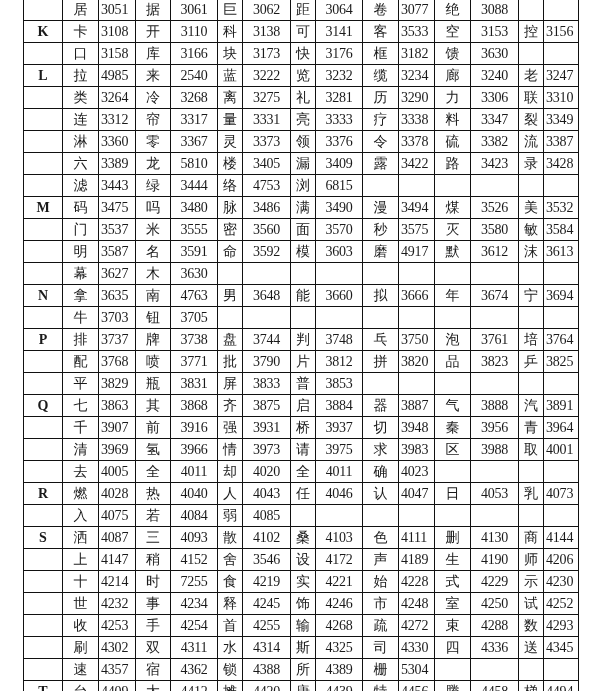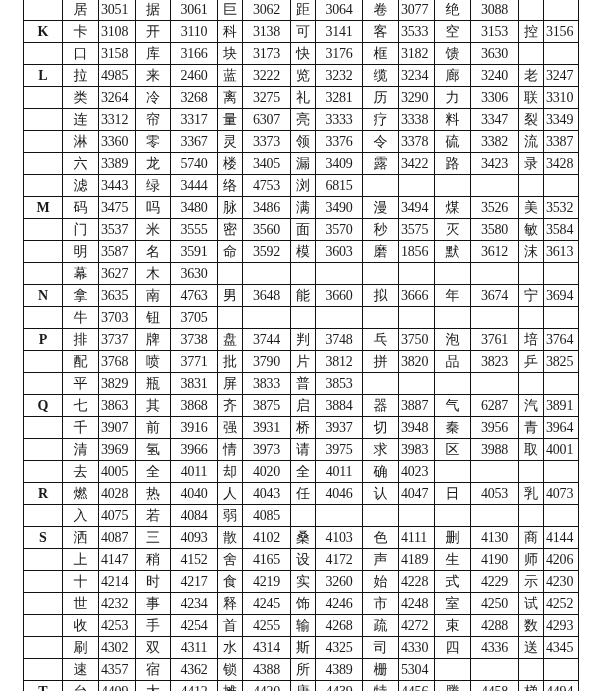--- a/index.html
+++ b/index.html
@@ -126,21 +126,21 @@
           <td class="ch">馈</td>
           <td class="num c">3630</td>
           <td class="ch"></td>
           <td class="num l"></td>
         </tr>
         <tr>
           <td class="letter">L</td>
           <td class="ch">拉</td>
           <td class="num l">4985</td>
           <td class="ch">来</td>
-          <td class="num c">2460</td>
+          <td class="num c">2540</td>
           <td class="ch">蓝</td>
           <td class="num c">3222</td>
           <td class="ch">览</td>
           <td class="num c">3232</td>
           <td class="ch">缆</td>
           <td class="num l">3234</td>
           <td class="ch">廊</td>
           <td class="num c">3240</td>
           <td class="ch">老</td>
           <td class="num l">3247</td>
@@ -162,21 +162,21 @@
           <td class="ch">联</td>
           <td class="num l">3310</td>
         </tr>
         <tr>
           <td class="letter"></td>
           <td class="ch">连</td>
           <td class="num l">3312</td>
           <td class="ch">帘</td>
           <td class="num c">3317</td>
           <td class="ch">量</td>
-          <td class="num c">6307</td>
+          <td class="num c">3331</td>
           <td class="ch">亮</td>
           <td class="num c">3333</td>
           <td class="ch">疗</td>
           <td class="num l">3338</td>
           <td class="ch">料</td>
           <td class="num c">3347</td>
           <td class="ch">裂</td>
           <td class="num l">3349</td>
         </tr>
         <tr>
@@ -194,21 +194,21 @@
           <td class="ch">硫</td>
           <td class="num c">3382</td>
           <td class="ch">流</td>
           <td class="num l">3387</td>
         </tr>
         <tr>
           <td class="letter"></td>
           <td class="ch">六</td>
           <td class="num l">3389</td>
           <td class="ch">龙</td>
-          <td class="num c">5740</td>
+          <td class="num c">5810</td>
           <td class="ch">楼</td>
           <td class="num c">3405</td>
           <td class="ch">漏</td>
           <td class="num c">3409</td>
           <td class="ch">露</td>
           <td class="num l">3422</td>
           <td class="ch">路</td>
           <td class="num c">3423</td>
           <td class="ch">录</td>
           <td class="num l">3428</td>
@@ -268,21 +268,21 @@
           <td class="letter"></td>
           <td class="ch">明</td>
           <td class="num l">3587</td>
           <td class="ch">名</td>
           <td class="num c">3591</td>
           <td class="ch">命</td>
           <td class="num c">3592</td>
           <td class="ch">模</td>
           <td class="num c">3603</td>
           <td class="ch">磨</td>
-          <td class="num l">1856</td>
+          <td class="num l">4917</td>
           <td class="ch">默</td>
           <td class="num c">3612</td>
           <td class="ch">沫</td>
           <td class="num l">3613</td>
         </tr>
         <tr>
           <td class="letter"></td>
           <td class="ch">幕</td>
           <td class="num l">3627</td>
           <td class="ch">木</td>
@@ -389,21 +389,21 @@
           <td class="num l">3863</td>
           <td class="ch">其</td>
           <td class="num c">3868</td>
           <td class="ch">齐</td>
           <td class="num c">3875</td>
           <td class="ch">启</td>
           <td class="num c">3884</td>
           <td class="ch">器</td>
           <td class="num l">3887</td>
           <td class="ch">气</td>
-          <td class="num c">6287</td>
+          <td class="num c">3888</td>
           <td class="ch">汽</td>
           <td class="num l">3891</td>
         </tr>
         <tr>
           <td class="letter"></td>
           <td class="ch">千</td>
           <td class="num l">3907</td>
           <td class="ch">前</td>
           <td class="num c">3916</td>
           <td class="ch">强</td>
@@ -502,40 +502,40 @@
           <td class="ch">商</td>
           <td class="num l">4144</td>
         </tr>
         <tr>
           <td class="letter"></td>
           <td class="ch">上</td>
           <td class="num l">4147</td>
           <td class="ch">稍</td>
           <td class="num c">4152</td>
           <td class="ch">舍</td>
-          <td class="num c">4165</td>
+          <td class="num c">3546</td>
           <td class="ch">设</td>
           <td class="num c">4172</td>
           <td class="ch">声</td>
           <td class="num l">4189</td>
           <td class="ch">生</td>
           <td class="num c">4190</td>
           <td class="ch">师</td>
           <td class="num l">4206</td>
         </tr>
         <tr>
           <td class="letter"></td>
           <td class="ch">十</td>
           <td class="num l">4214</td>
           <td class="ch">时</td>
-          <td class="num c">4217</td>
+          <td class="num c">7255</td>
           <td class="ch">食</td>
           <td class="num c">4219</td>
           <td class="ch">实</td>
-          <td class="num c">3260</td>
+          <td class="num c">4221</td>
           <td class="ch">始</td>
           <td class="num l">4228</td>
           <td class="ch">式</td>
           <td class="num c">4229</td>
           <td class="ch">示</td>
           <td class="num l">4230</td>
         </tr>
         <tr>
           <td class="letter"></td>
           <td class="ch">世</td>

